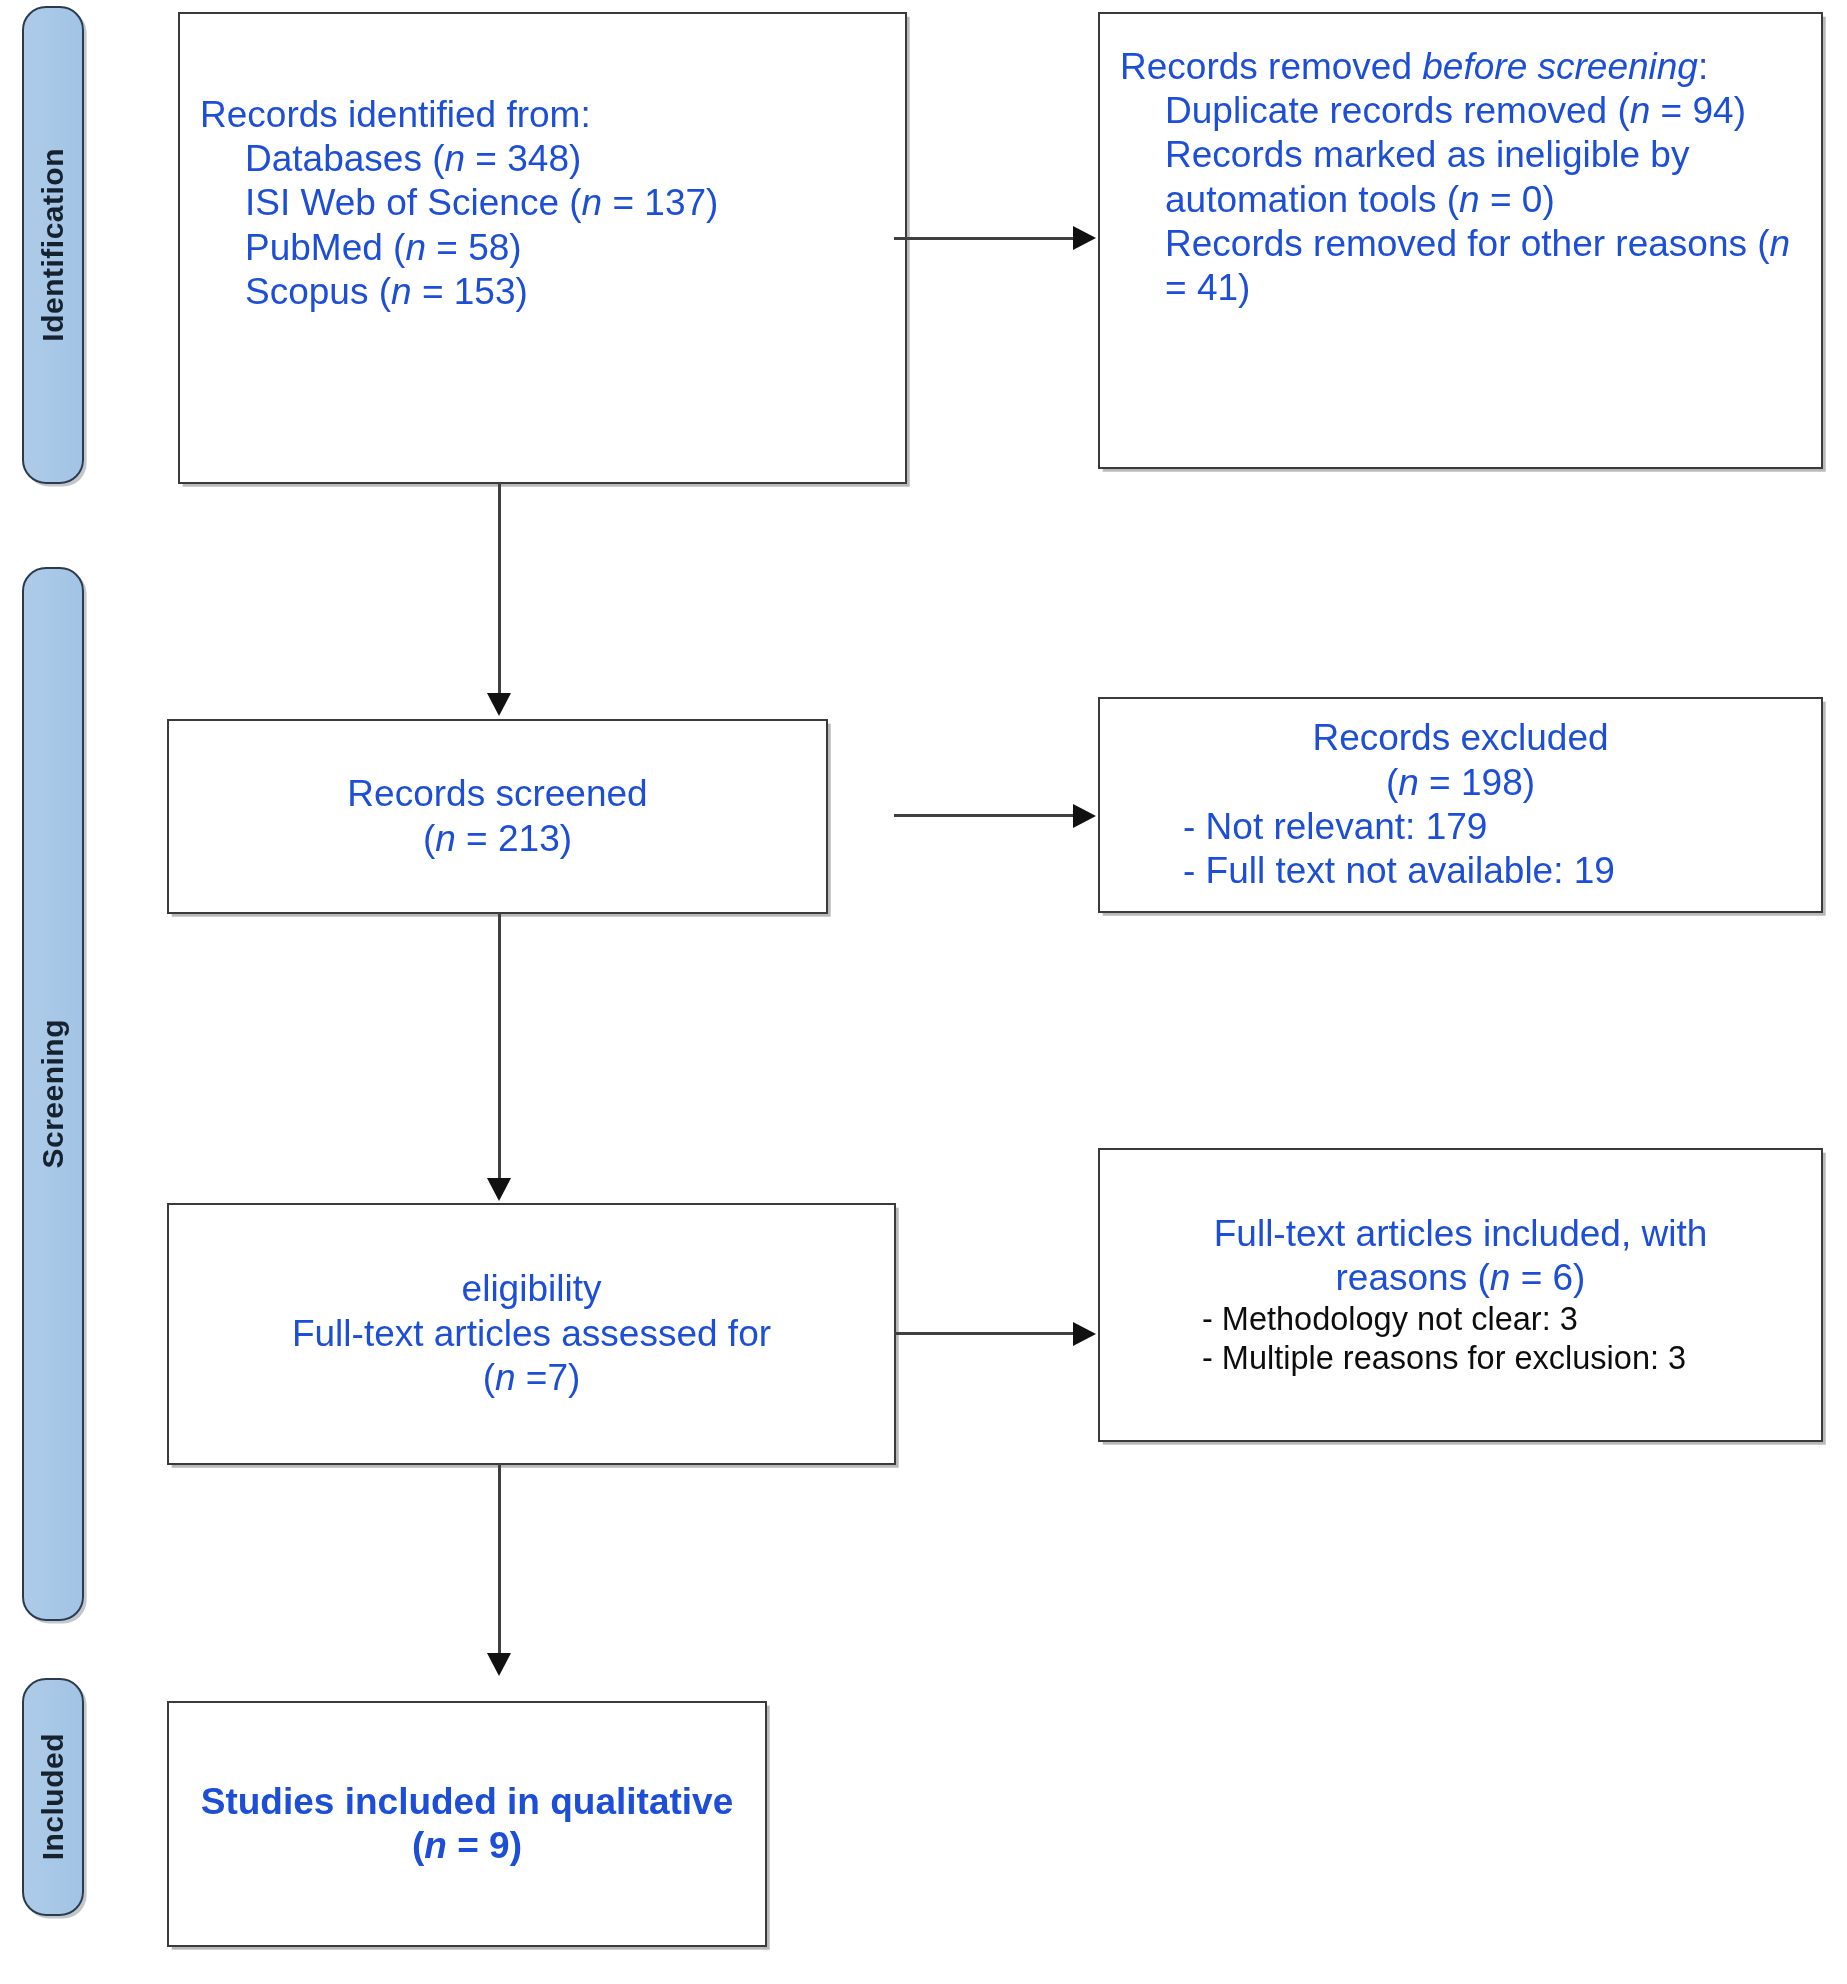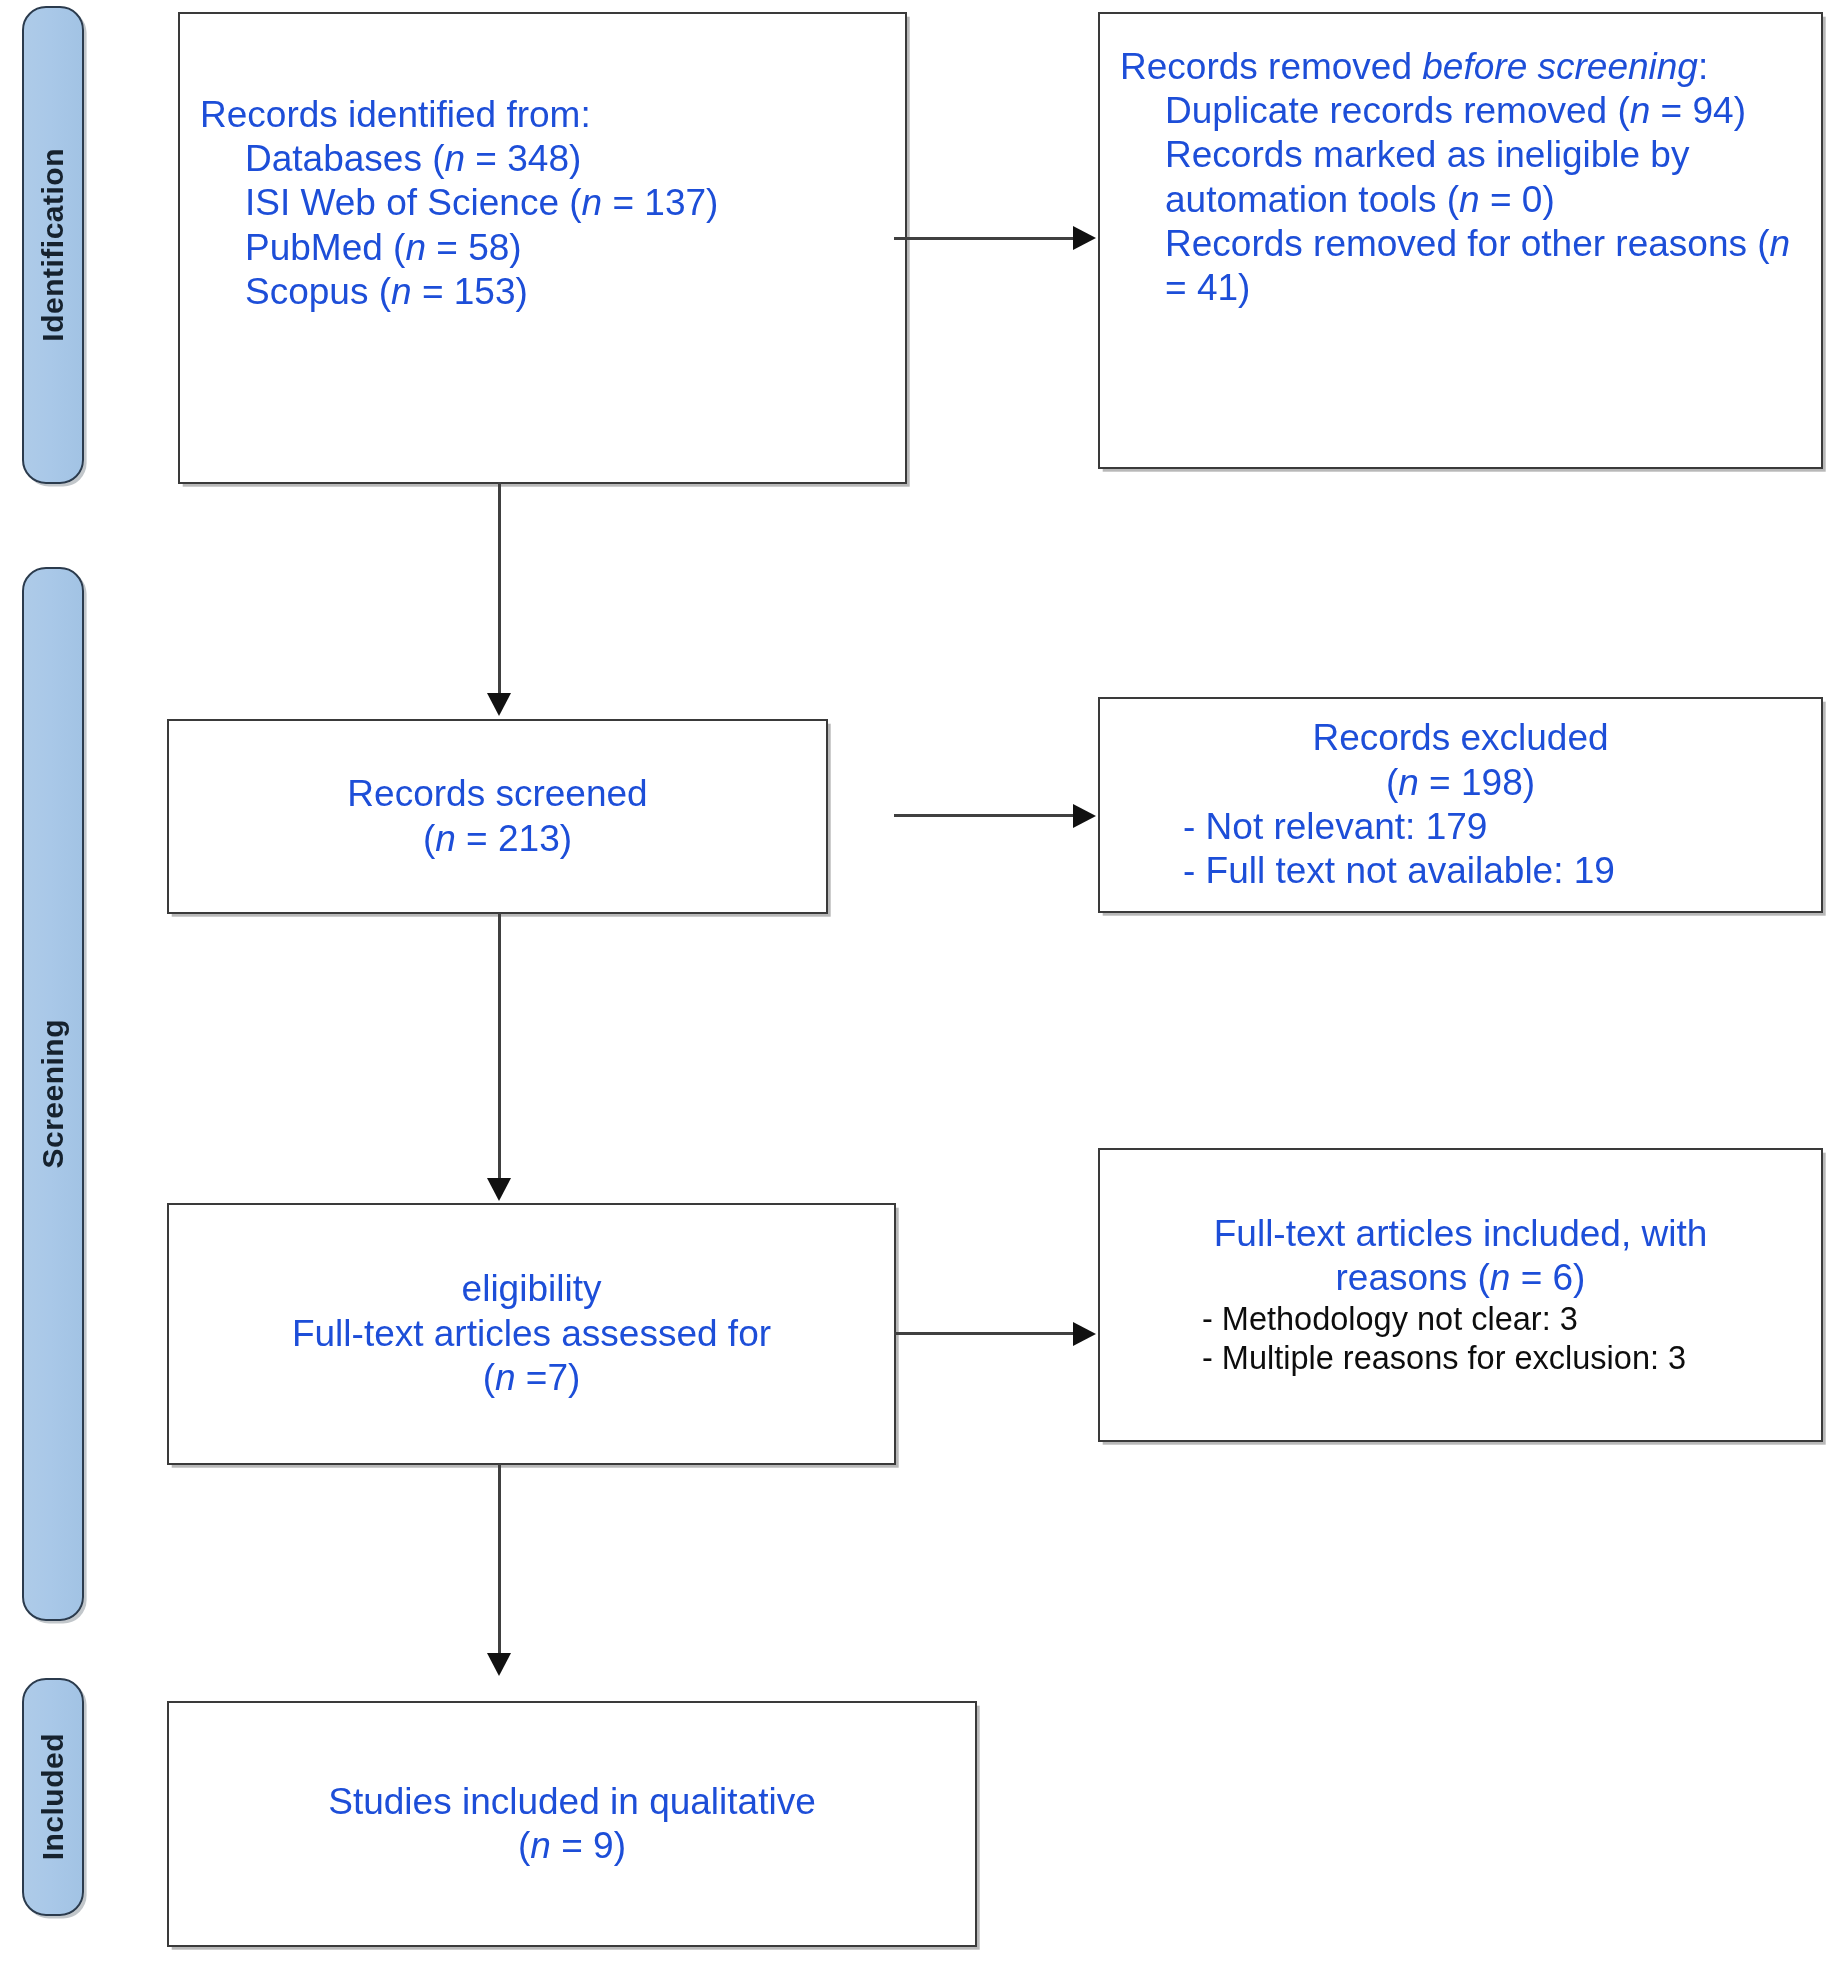--- a/index.html
+++ b/index.html
@@ -168,21 +168,21 @@
       <div class="btxt center">
         <span>reasons (</span><i>n</i><span> = 6)</span>
       </div>
       <ul class="bl" style="padding-left:68px;">
         <li>-   Methodology not clear: 3</li>
         <li>-   Multiple reasons for exclusion: 3</li>
       </ul>
     </div>
   </div>
 
-  <div class="box" style="left:167px;top:1701px;width:810px;height:246px;">
+  <div class="box" style="left:167px;top:1701px;width:600px;height:246px;font-weight:bold;">
     <div class="inner">
       <div class="btxt center">Studies included in qualitative</div>
       <div class="btxt center">
         <span>(</span><i>n</i><span> = 9)</span>
       </div>
     </div>
   </div>
 
   <div class="hline" style="left:894px;top:237px;width:181px;"></div>
   <div class="arrow-right" style="left:1073px;top:226px;"></div>

